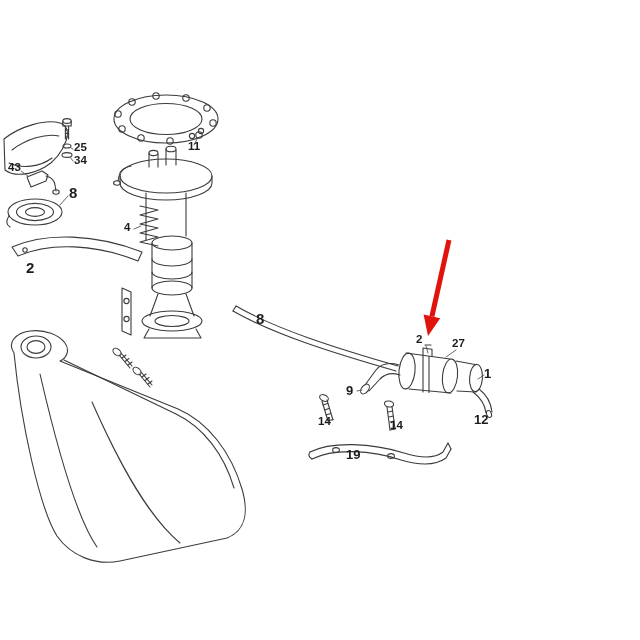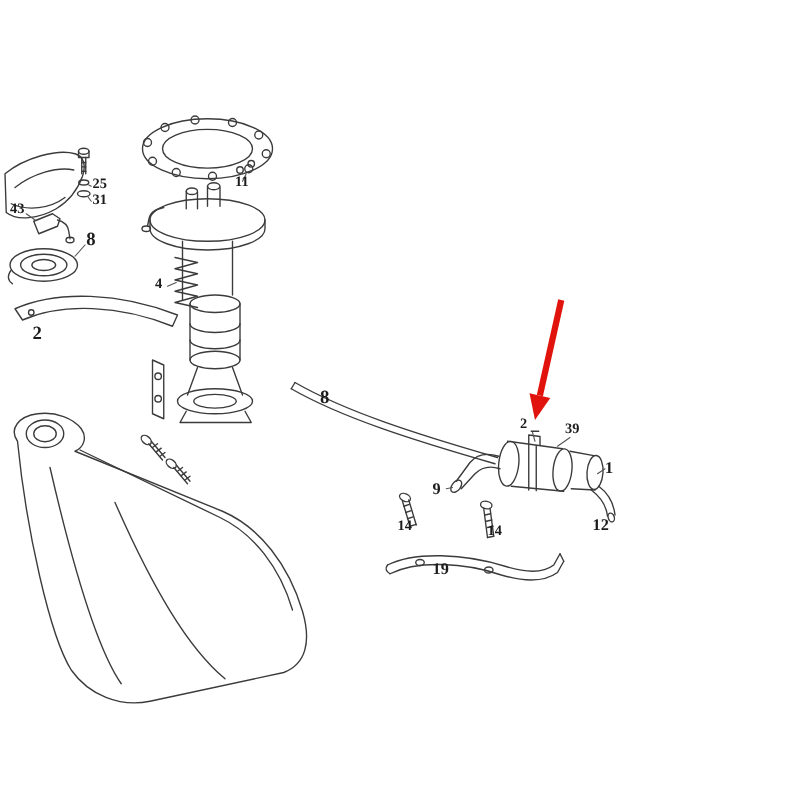--- a/index.html
+++ b/index.html
@@ -1,18 +1,18 @@
 <!DOCTYPE html>
 <html><head>
 <meta charset="utf-8">
 <style>
   html,body{margin:0;padding:0;background:#fff;}
   .stage{
     position:relative;width:640px;height:640px;background:#ffffff;
-    overflow:hidden;font-family:Liberation Serif, serif;
+    overflow:hidden;font-family:Liberation Sans, sans-serif;
   }
   .stage svg{position:absolute;left:0;top:0;}
   .ln{fill:none;stroke:#3b3b3b;stroke-width:1.1;stroke-linecap:round;stroke-linejoin:round;}
   .ln.thin{stroke-width:0.9;stroke:#555;}
   .lbl{position:absolute;font-weight:bold;color:#1c1c1c;line-height:1;white-space:nowrap;}
   .lbl.s{font-size:11.5px;}
   .lbl.m{font-size:13px;}
   .lbl.l{font-size:15px;}
 </style>
 </head>
@@ -172,29 +172,29 @@
       <path d="M484,375 L478,379"></path>
     </g>
 
     <g>
       <path d="M449,240 L431.9,316.4" stroke="#e0140c" stroke-width="5" fill="none"></path>
       <polygon points="428,336 440.2,318.3 423.6,314.6" fill="#e0140c" stroke="none"></polygon>
     </g>
   </svg>
 
   <div class="lbl s" style="left:74px;top:142px">25</div>
-  <div class="lbl s" style="left:74px;top:155px">31</div>
+  <div class="lbl s" style="left:74px;top:155px">34</div>
   <div class="lbl s" style="left:8px;top:162px">43</div>
   <div class="lbl s" style="left:188px;top:141px">11</div>
   <div class="lbl l" style="left:69px;top:185px">8</div>
   <div class="lbl s" style="left:124px;top:222px">4</div>
   <div class="lbl l" style="left:26px;top:260px">2</div>
   <div class="lbl l" style="left:256px;top:311px">8</div>
   <div class="lbl s" style="left:416px;top:334px">2</div>
-  <div class="lbl s" style="left:452px;top:338px">39</div>
+  <div class="lbl s" style="left:452px;top:338px">27</div>
   <div class="lbl m" style="left:346px;top:384px">9</div>
   <div class="lbl m" style="left:484px;top:367px">1</div>
   <div class="lbl m" style="left:474px;top:413px">12</div>
   <div class="lbl s" style="left:318px;top:416px">14</div>
   <div class="lbl s" style="left:390px;top:420px">14</div>
   <div class="lbl m" style="left:346px;top:448px">19</div>
 
 </div>
 
 </body></html>

